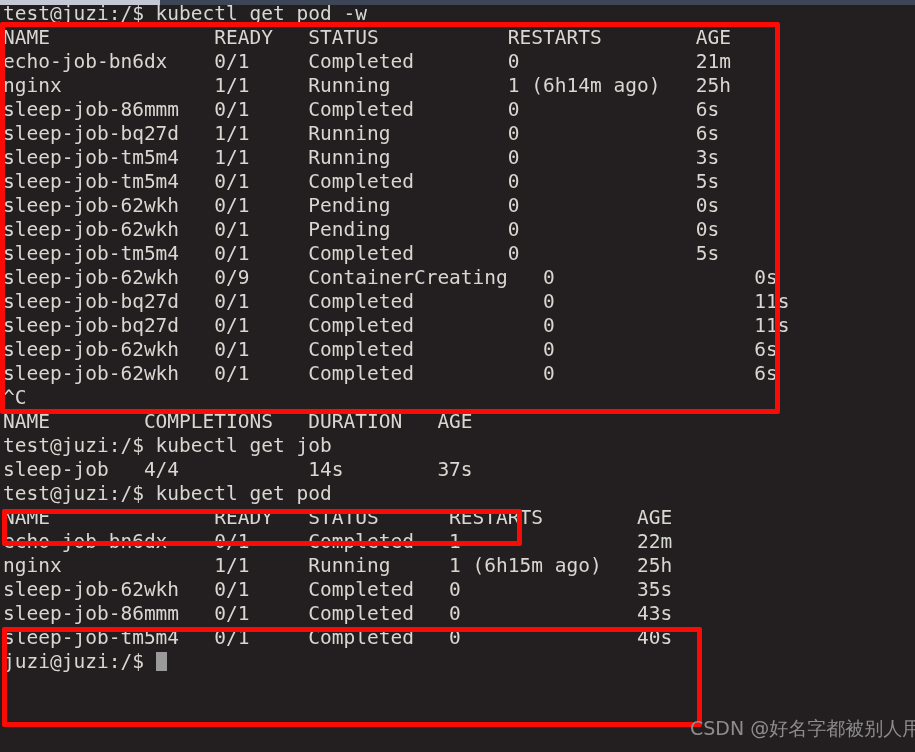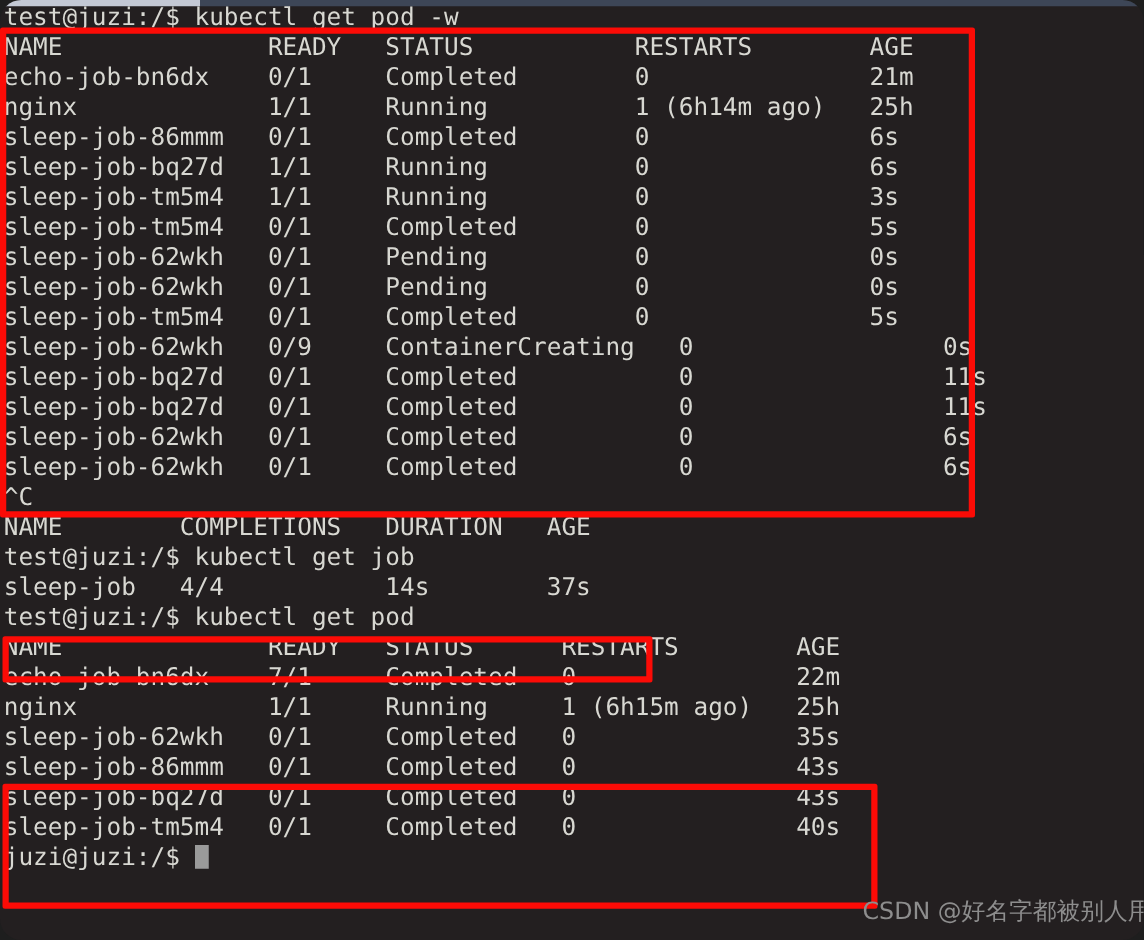--- a/index.html
+++ b/index.html
@@ -8,21 +8,20 @@
     padding: 0;
     background: #1e1e1e;
   }
   #screen {
     position: relative;
     width: 915px;
     height: 752px;
     background: #231f20;
     overflow: hidden;
     font-family: "DejaVu Sans Mono", "Liberation Mono", monospace;
-    border-radius: 17px;
   }
   #titlebar {
     position: absolute;
     top: 0; left: 0;
     width: 160px;
     height: 5px;
     background: #c3c8d4;
   }
   #titlebar-rest {
     position: absolute;
@@ -102,25 +101,24 @@
     <div class="line">sleep-job-bq27d   0/1     Completed           0                 11s</div>
     <div class="line">sleep-job-bq27d   0/1     Completed           0                 11s</div>
     <div class="line">sleep-job-62wkh   0/1     Completed           0                 6s</div>
     <div class="line">sleep-job-62wkh   0/1     Completed           0                 6s</div>
     <div class="line">^C</div>
     <div class="line">NAME        COMPLETIONS   DURATION   AGE</div>
     <div class="line">test@juzi:/$ kubectl get job</div>
     <div class="line">sleep-job   4/4           14s        37s</div>
     <div class="line">test@juzi:/$ kubectl get pod</div>
     <div class="line">NAME              READY   STATUS      RESTARTS        AGE</div>
-    <div class="line">echo-job-bn6dx    7/1     Completed   0               22m</div>
+    <div class="line">echo-job-bn6dx    0/1     Completed   1               22m</div>
     <div class="line">nginx             1/1     Running     1 (6h15m ago)   25h</div>
     <div class="line">sleep-job-62wkh   0/1     Completed   0               35s</div>
     <div class="line">sleep-job-86mmm   0/1     Completed   0               43s</div>
-    <div class="line">sleep-job-bq27d   0/1     Completed   0               43s</div>
     <div class="line">sleep-job-tm5m4   0/1     Completed   0               40s</div>
     <div class="line"><span>juzi@juzi:/$ </span><span class="cursor"></span></div>
   </div>
 
   <div class="redbox" id="box1"></div>
   <div class="redbox" id="box2"></div>
   <div class="redbox" id="box3"></div>
 
   <div id="watermark">CSDN @好名字都被别人用了</div>
 

